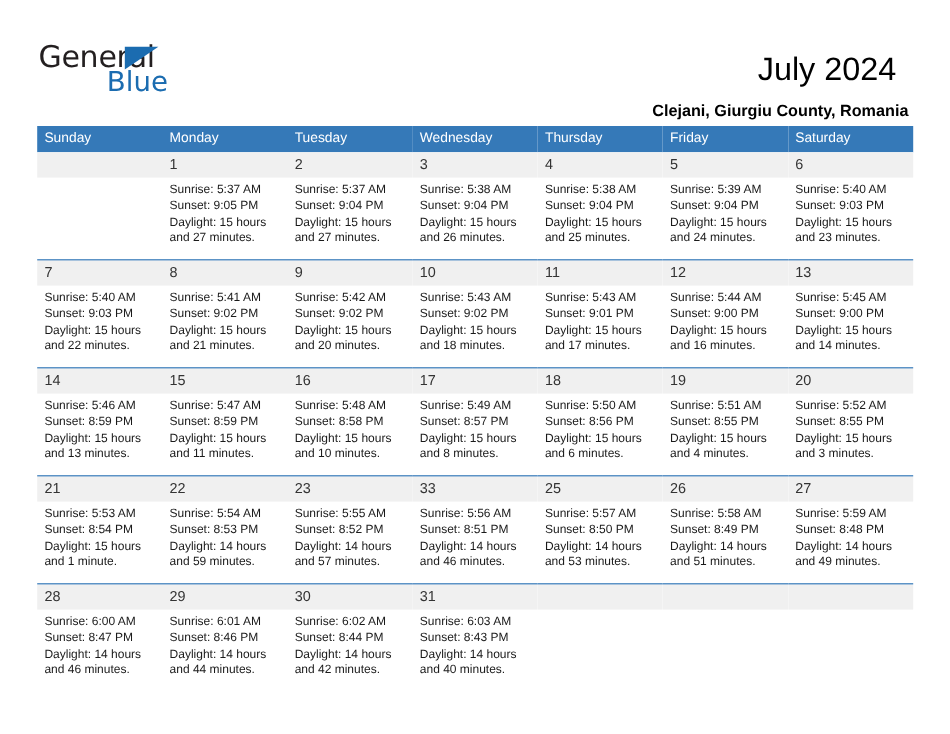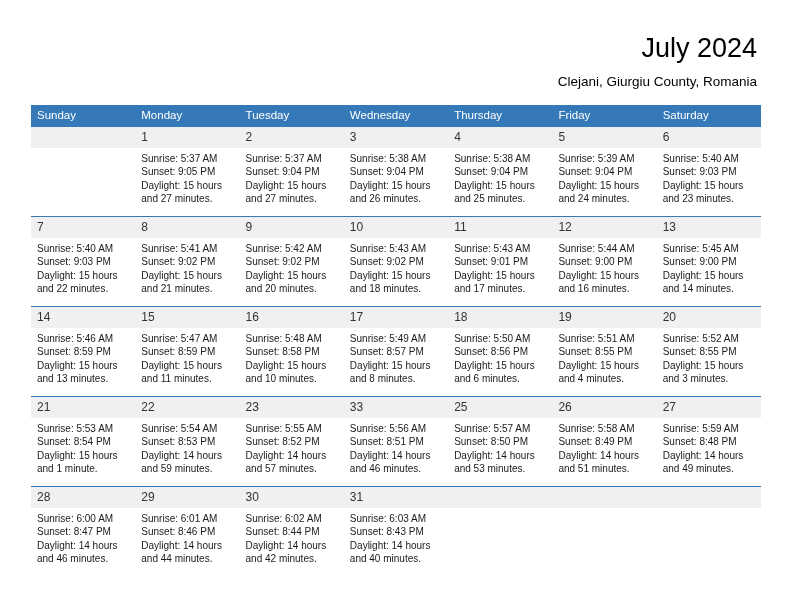--- a/index.html
+++ b/index.html
@@ -69,27 +69,27 @@
     position: absolute;
     right: 35px;
     top: 32px;
     text-align: right;
   }
   .cal-title {
     font-size: 27px;
     line-height: 32px;
     color: #000000;
     font-weight: normal;
-    margin: 0;
+    margin: 10px;
   }
   .cal-subtitle {
     font-size: 13.5px;
     line-height: 18px;
     color: #000000;
-    font-weight: normal;
+    font-weight: bold;
     margin: 9px 0 0 0;
   }
 
   
   .calendar {
     position: absolute;
     left: 31px;
     top: 105px;
     width: 730px;
     border-collapse: collapse;
@@ -140,20 +140,25 @@
   .info .line { display: block; white-space: nowrap; }
   .info .wrap { display: block; }
 </style>
 </head>
 <body>
 
 <div class="page">
 
   <div class="header">
 
+    <div class="brand">
+      <span class="brand-general">General</span>
+      <span class="brand-tri"></span>
+      <span class="brand-blue">Blue</span>
+    </div>
 
     <div class="title-block">
       <h1 class="cal-title">July 2024</h1>
       <div class="cal-subtitle">Clejani, Giurgiu County, Romania</div>
     </div>
 
   </div>
 
   <table class="calendar">
     <colgroup>

